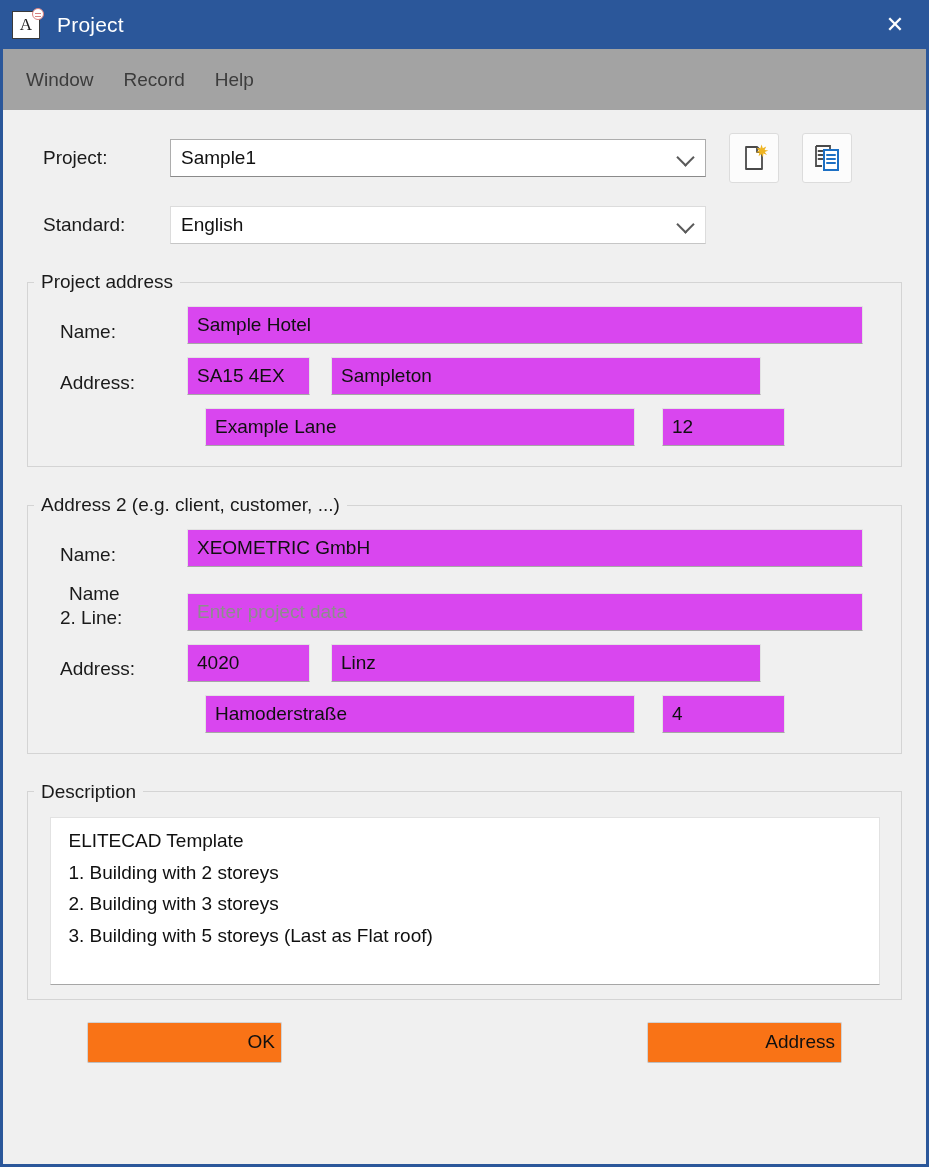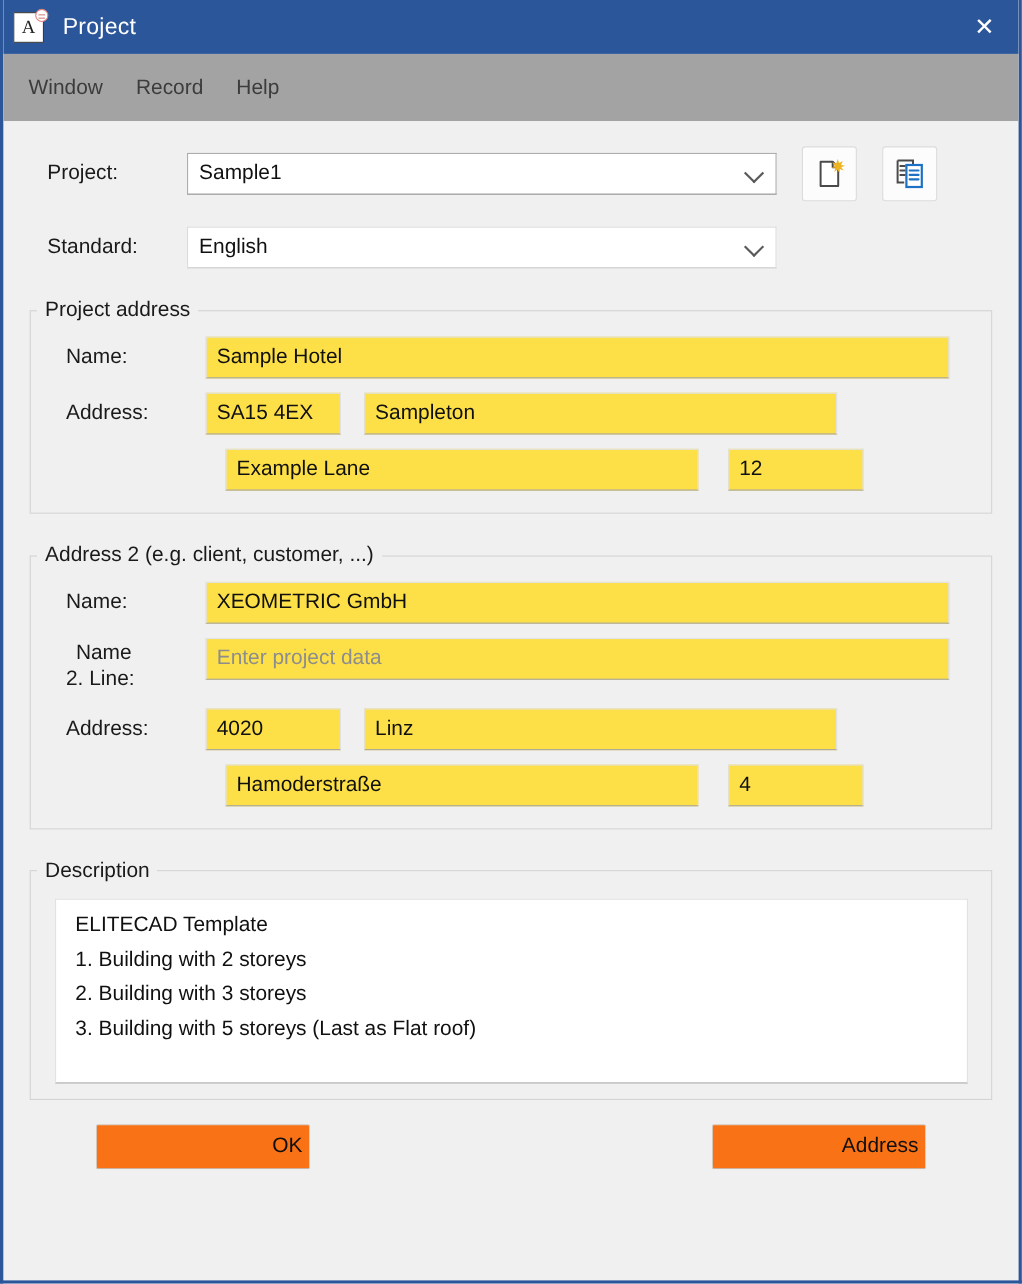--- a/index.html
+++ b/index.html
@@ -178,40 +178,40 @@
   }
   .group > legend {
     font-size: 19px;
     color: #1a1a1a;
     padding: 0 7px;
     margin-left: 6px;
   }
 
   .field-row {
     display: flex;
-    align-items: flex-start;
+    align-items: flex-end;
     margin-top: 13px;
     padding-left: 14px;
   }
   .field-lbl {
     width: 145px;
     font-size: 19px;
     color: #1a1a1a;
     padding-left: 18px;
     box-sizing: border-box;
     padding-top: 7px;
     line-height: 1.28;
   }
   .field-lbl.two-line { padding-top: 2px; }
   .field-lbl .l1 { display: block; padding-left: 9px; }
   .field-lbl .l2 { display: block; }
 
   .tb {
     height: 38px;
-    background: #fde047;
+    background: #d946ef;
     border: 1px solid #e2e2e2;
     border-bottom: 1px solid #a6a6a6;
     box-sizing: border-box;
     font-family: "Liberation Sans", sans-serif;
     font-size: 19px;
     color: #101010;
     padding: 0 0 0 9px;
     outline: none;
   }
   .tb::placeholder { color: #8d8d8d; opacity: 1; }

